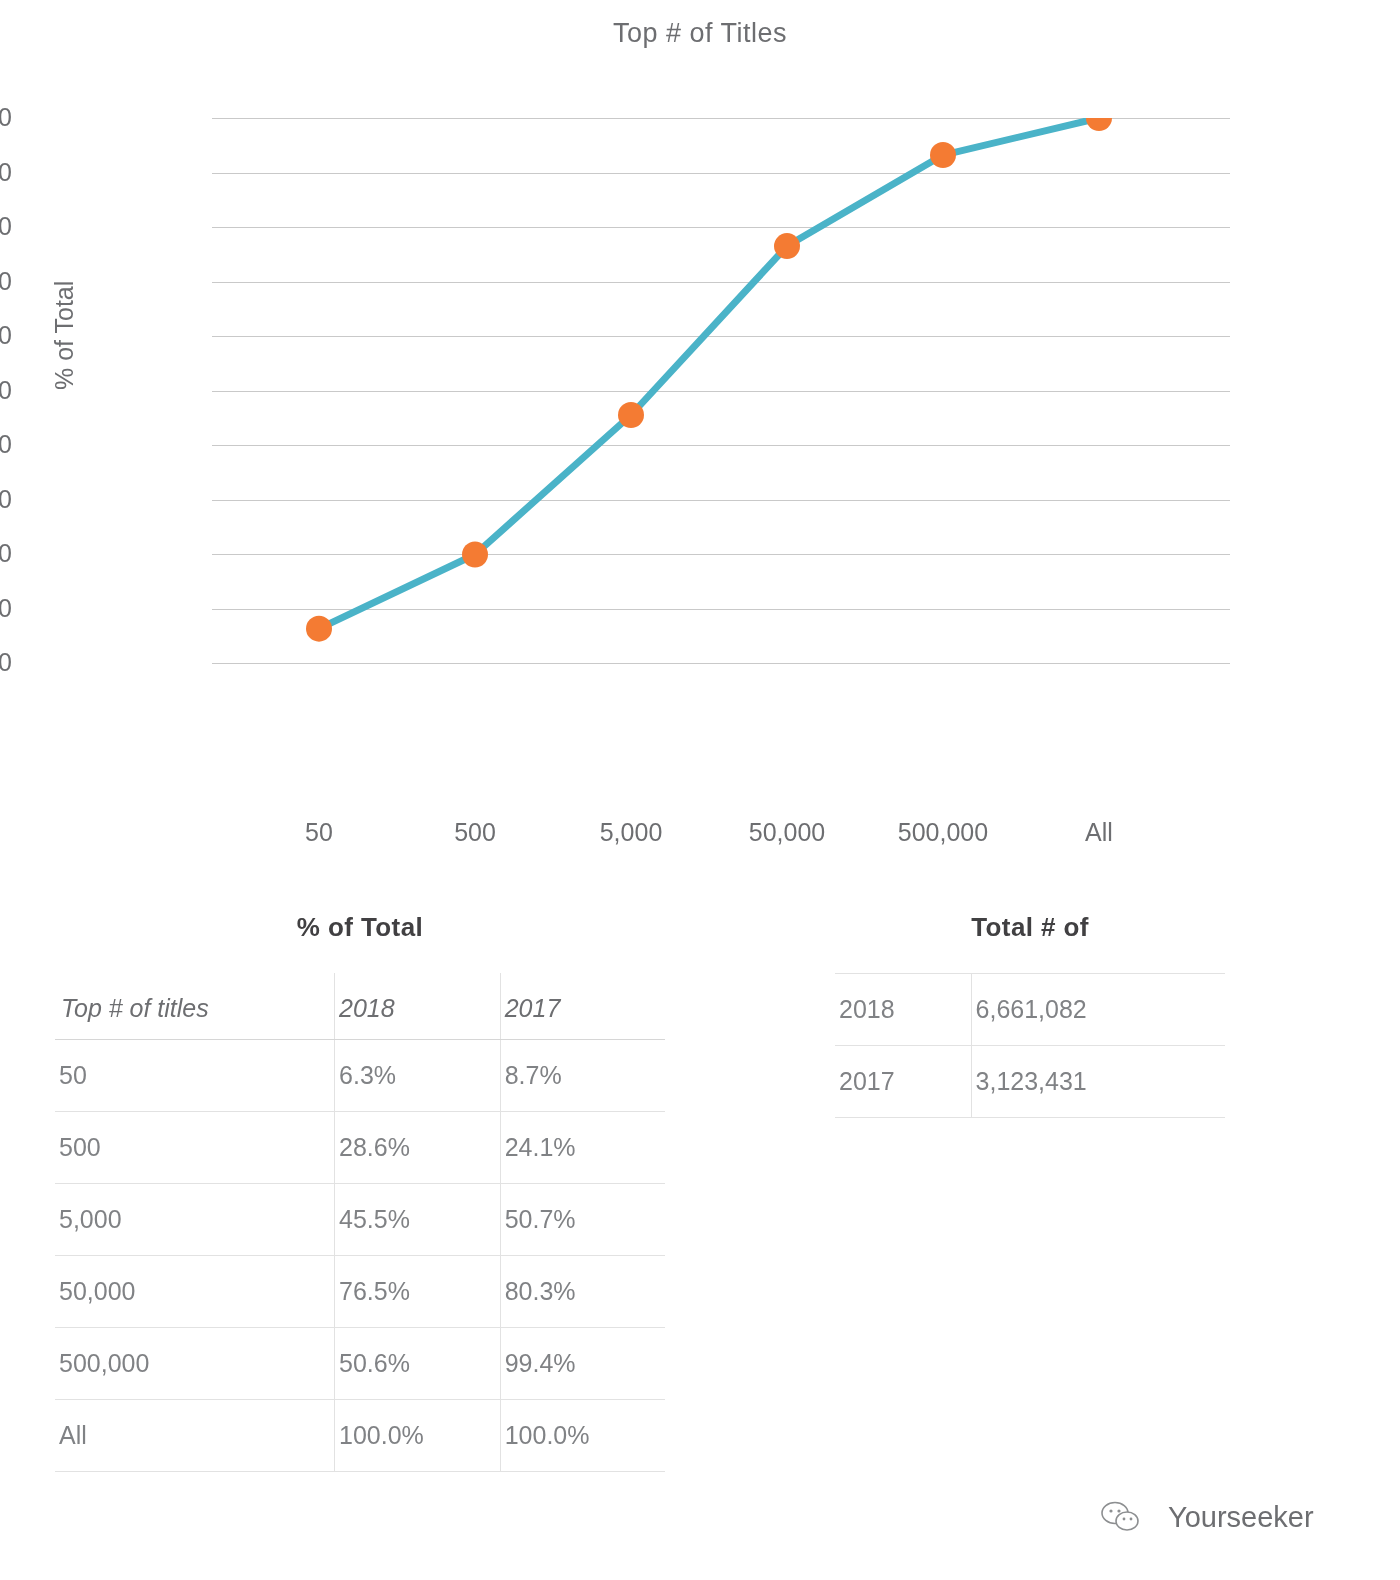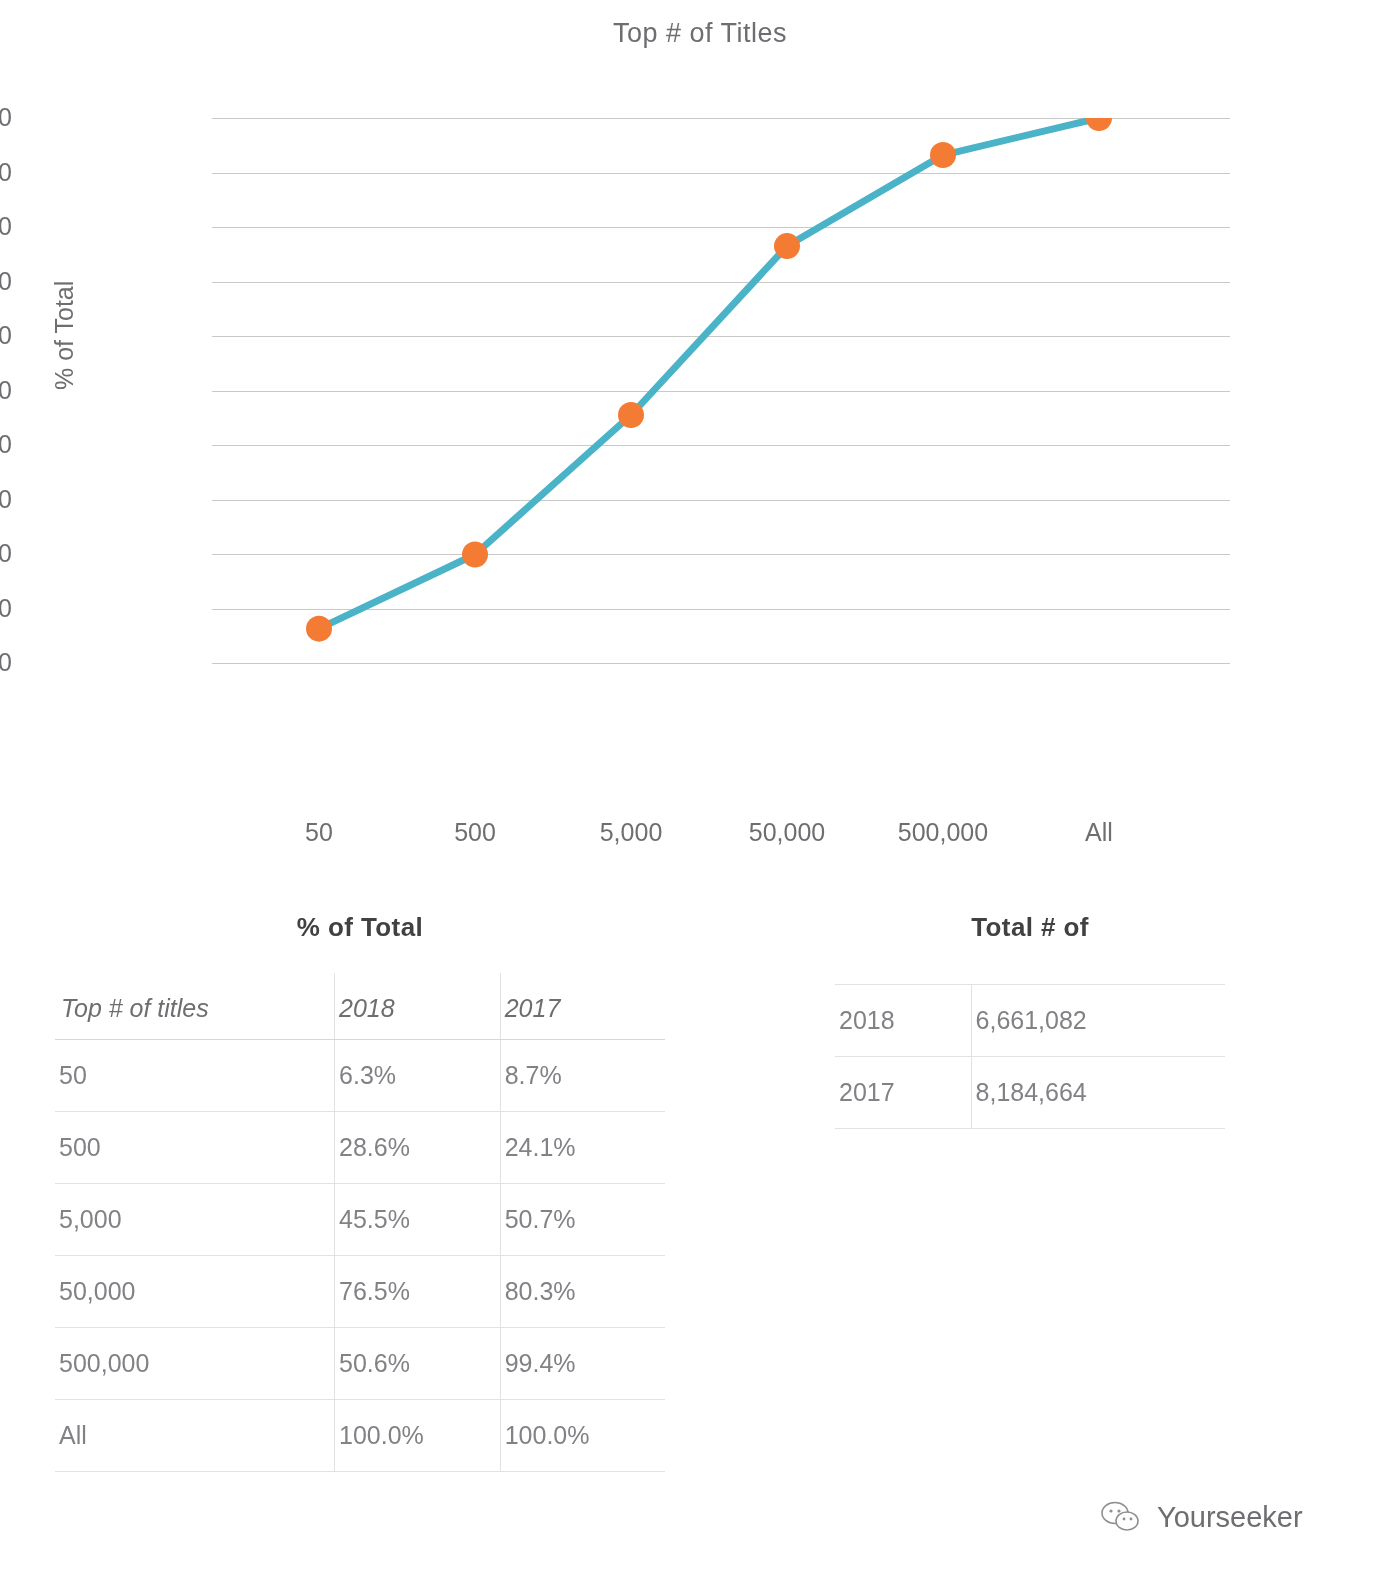--- a/index.html
+++ b/index.html
@@ -97,21 +97,21 @@
   }
   .table-title {
     text-align: center;
     font-size: 26px;
     font-weight: bold;
     color: #414042;
     letter-spacing: 0.4px;
     line-height: 1.35;
     margin-bottom: 28px;
   }
-  #right-table-wrap .table-title { margin-bottom: 39px; }
+  #right-table-wrap .table-title { margin-bottom: 28px; }
 
   table {
     border-collapse: collapse;
     width: 100%;
   }
   th, td {
     font-weight: normal;
     color: #808285;
     font-size: 25px;
     text-align: left;
@@ -146,21 +146,21 @@
     border-left: 1px solid #e2e2e2;
   }
 
   
   #watermark {
     position: absolute;
     left: 1100px;
     top: 1500px;
     display: flex;
     align-items: center;
-    gap: 17px;
+    gap: 28px;
     color: #6d6e71;
     font-size: 29px;
   }
   #watermark .wm-icon {
     width: 40px;
     height: 34px;
     display: inline-block;
   }
 </style>
 </head>
@@ -269,21 +269,21 @@
     <div>Total # of</div>
   </div>
   <table id="right-table">
     <tbody>
       <tr>
         <td>2018</td>
         <td>6,661,082</td>
       </tr>
       <tr>
         <td>2017</td>
-        <td>8,184,664</td>
+        <td>3,123,431</td>
       </tr>
     </tbody>
   </table>
 </div>
 
 <div id="watermark">
   <span class="wm-icon">
     <svg width="40" height="34" viewBox="0 0 40 34">
       <ellipse cx="15" cy="13" rx="13" ry="10.5" fill="none" stroke="#8d8f91" stroke-width="1.6"></ellipse>
       <ellipse cx="27" cy="21" rx="11" ry="9" fill="#ffffff" stroke="#8d8f91" stroke-width="1.6"></ellipse>

